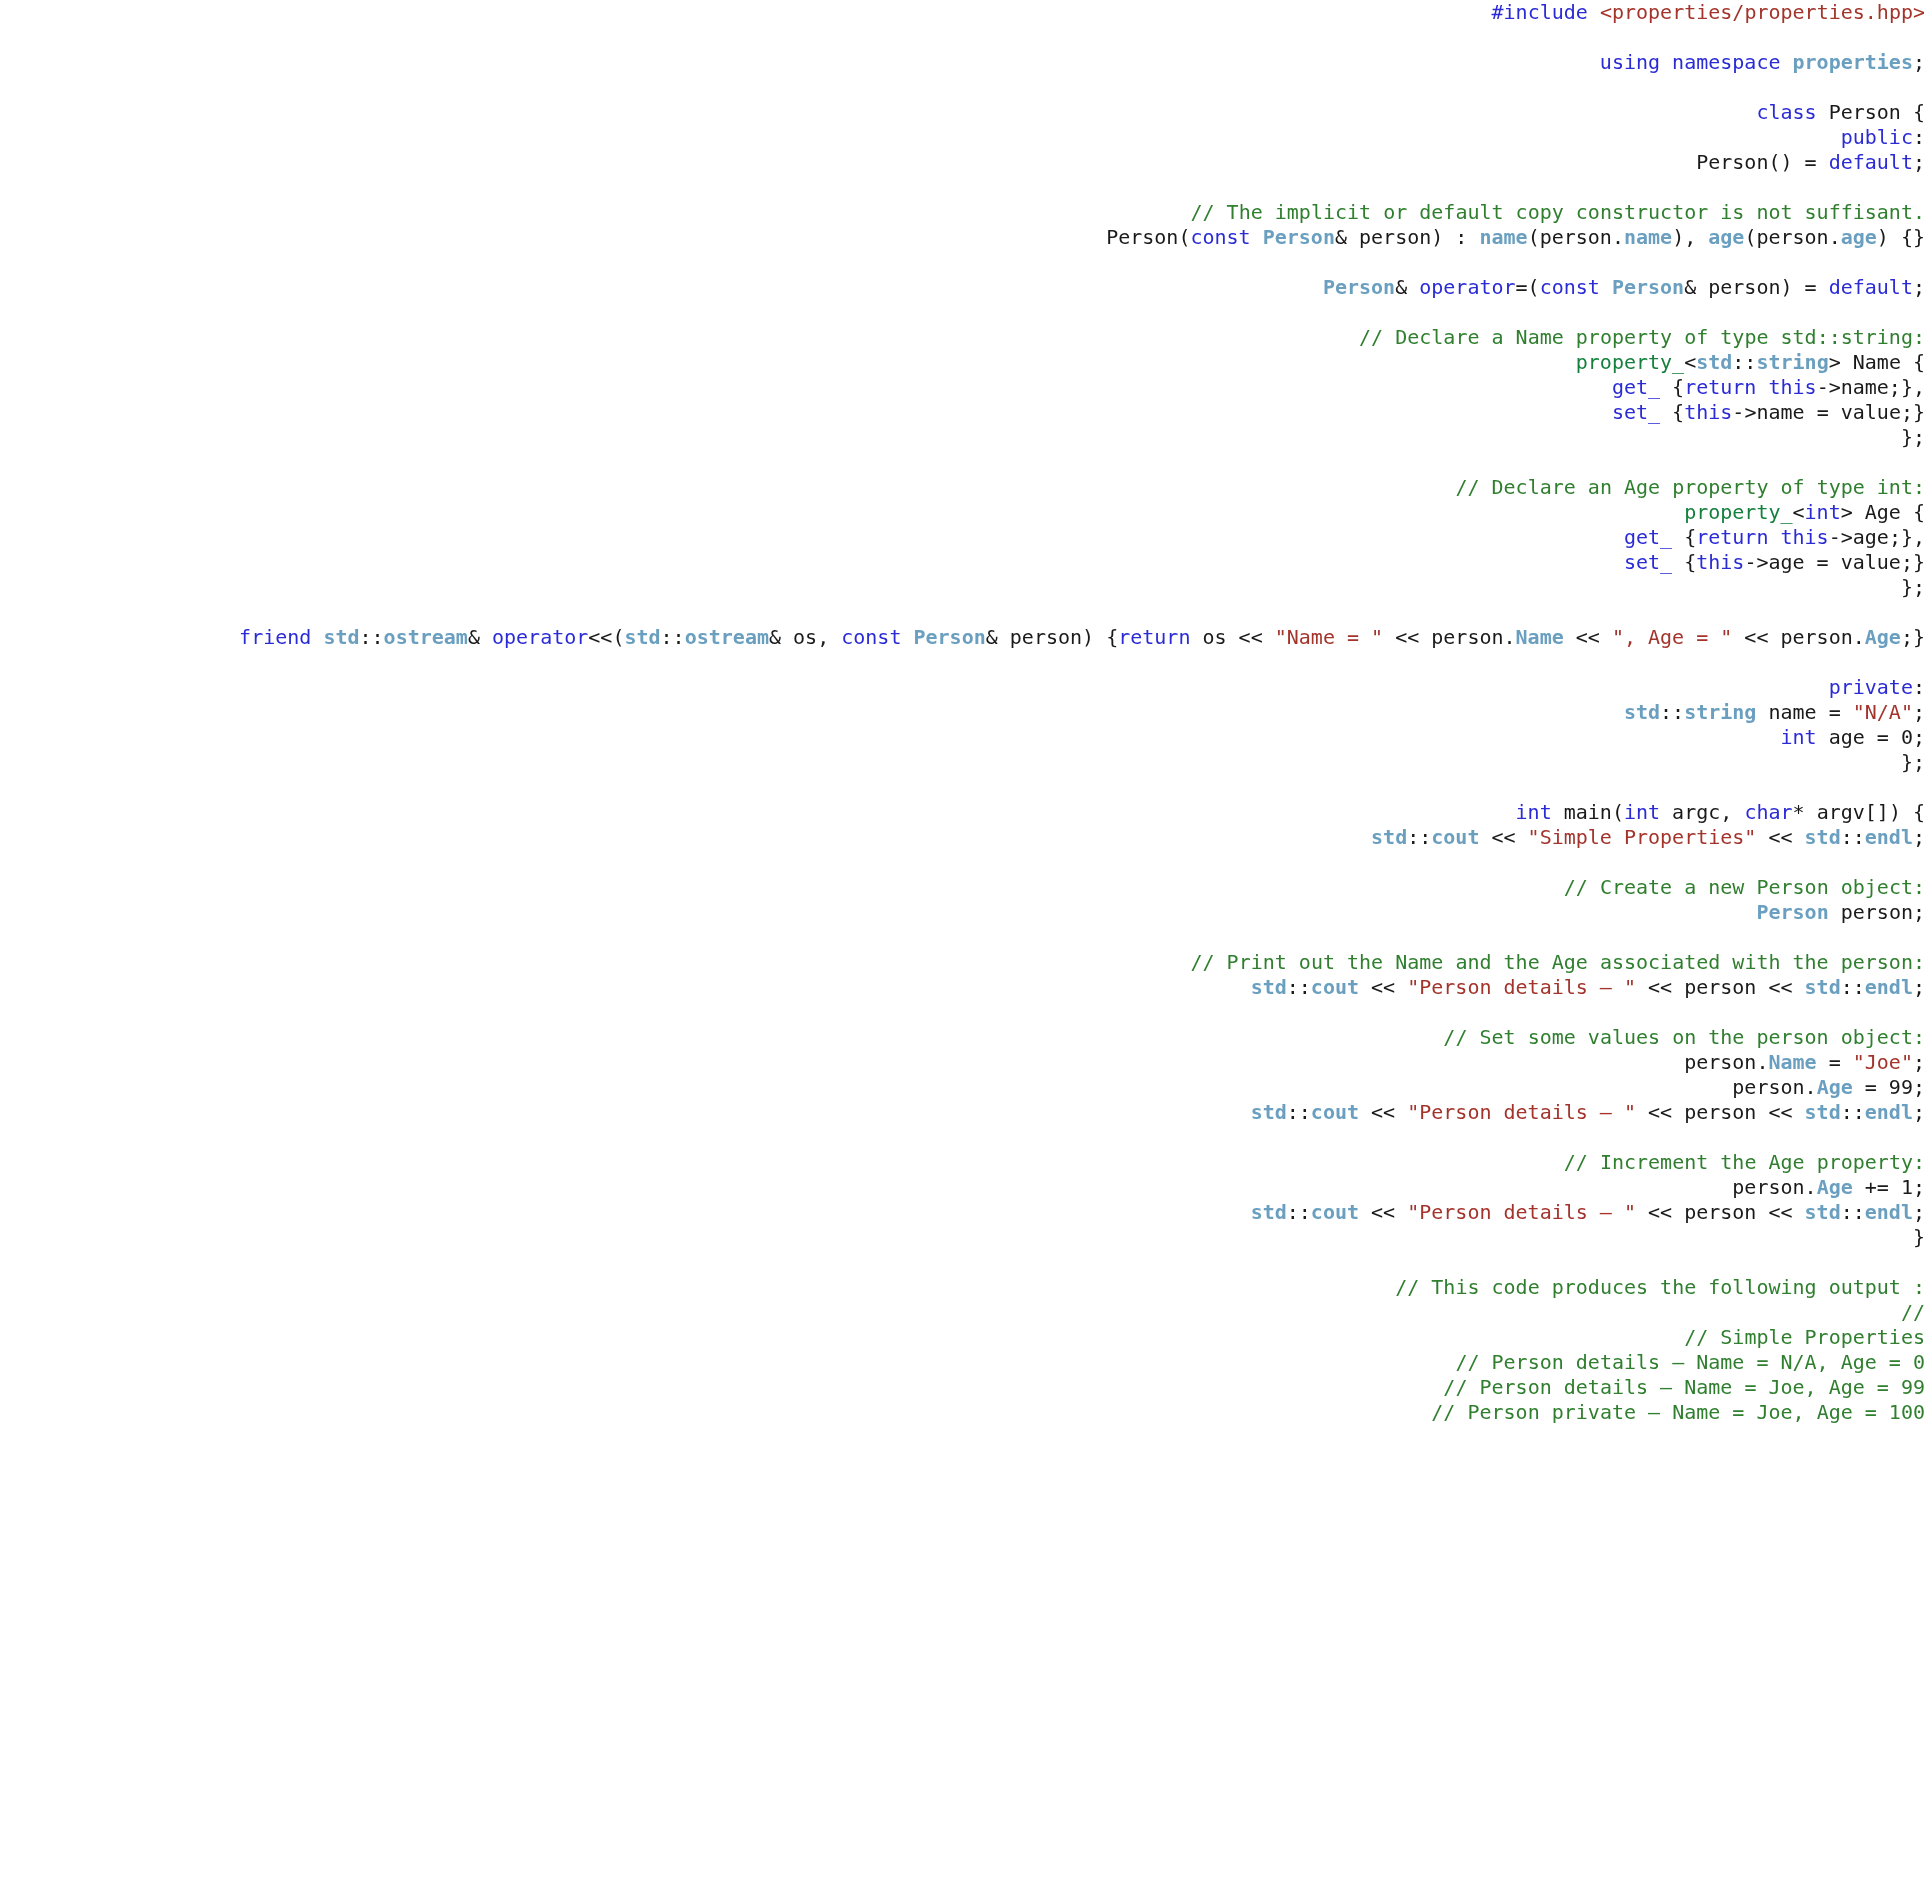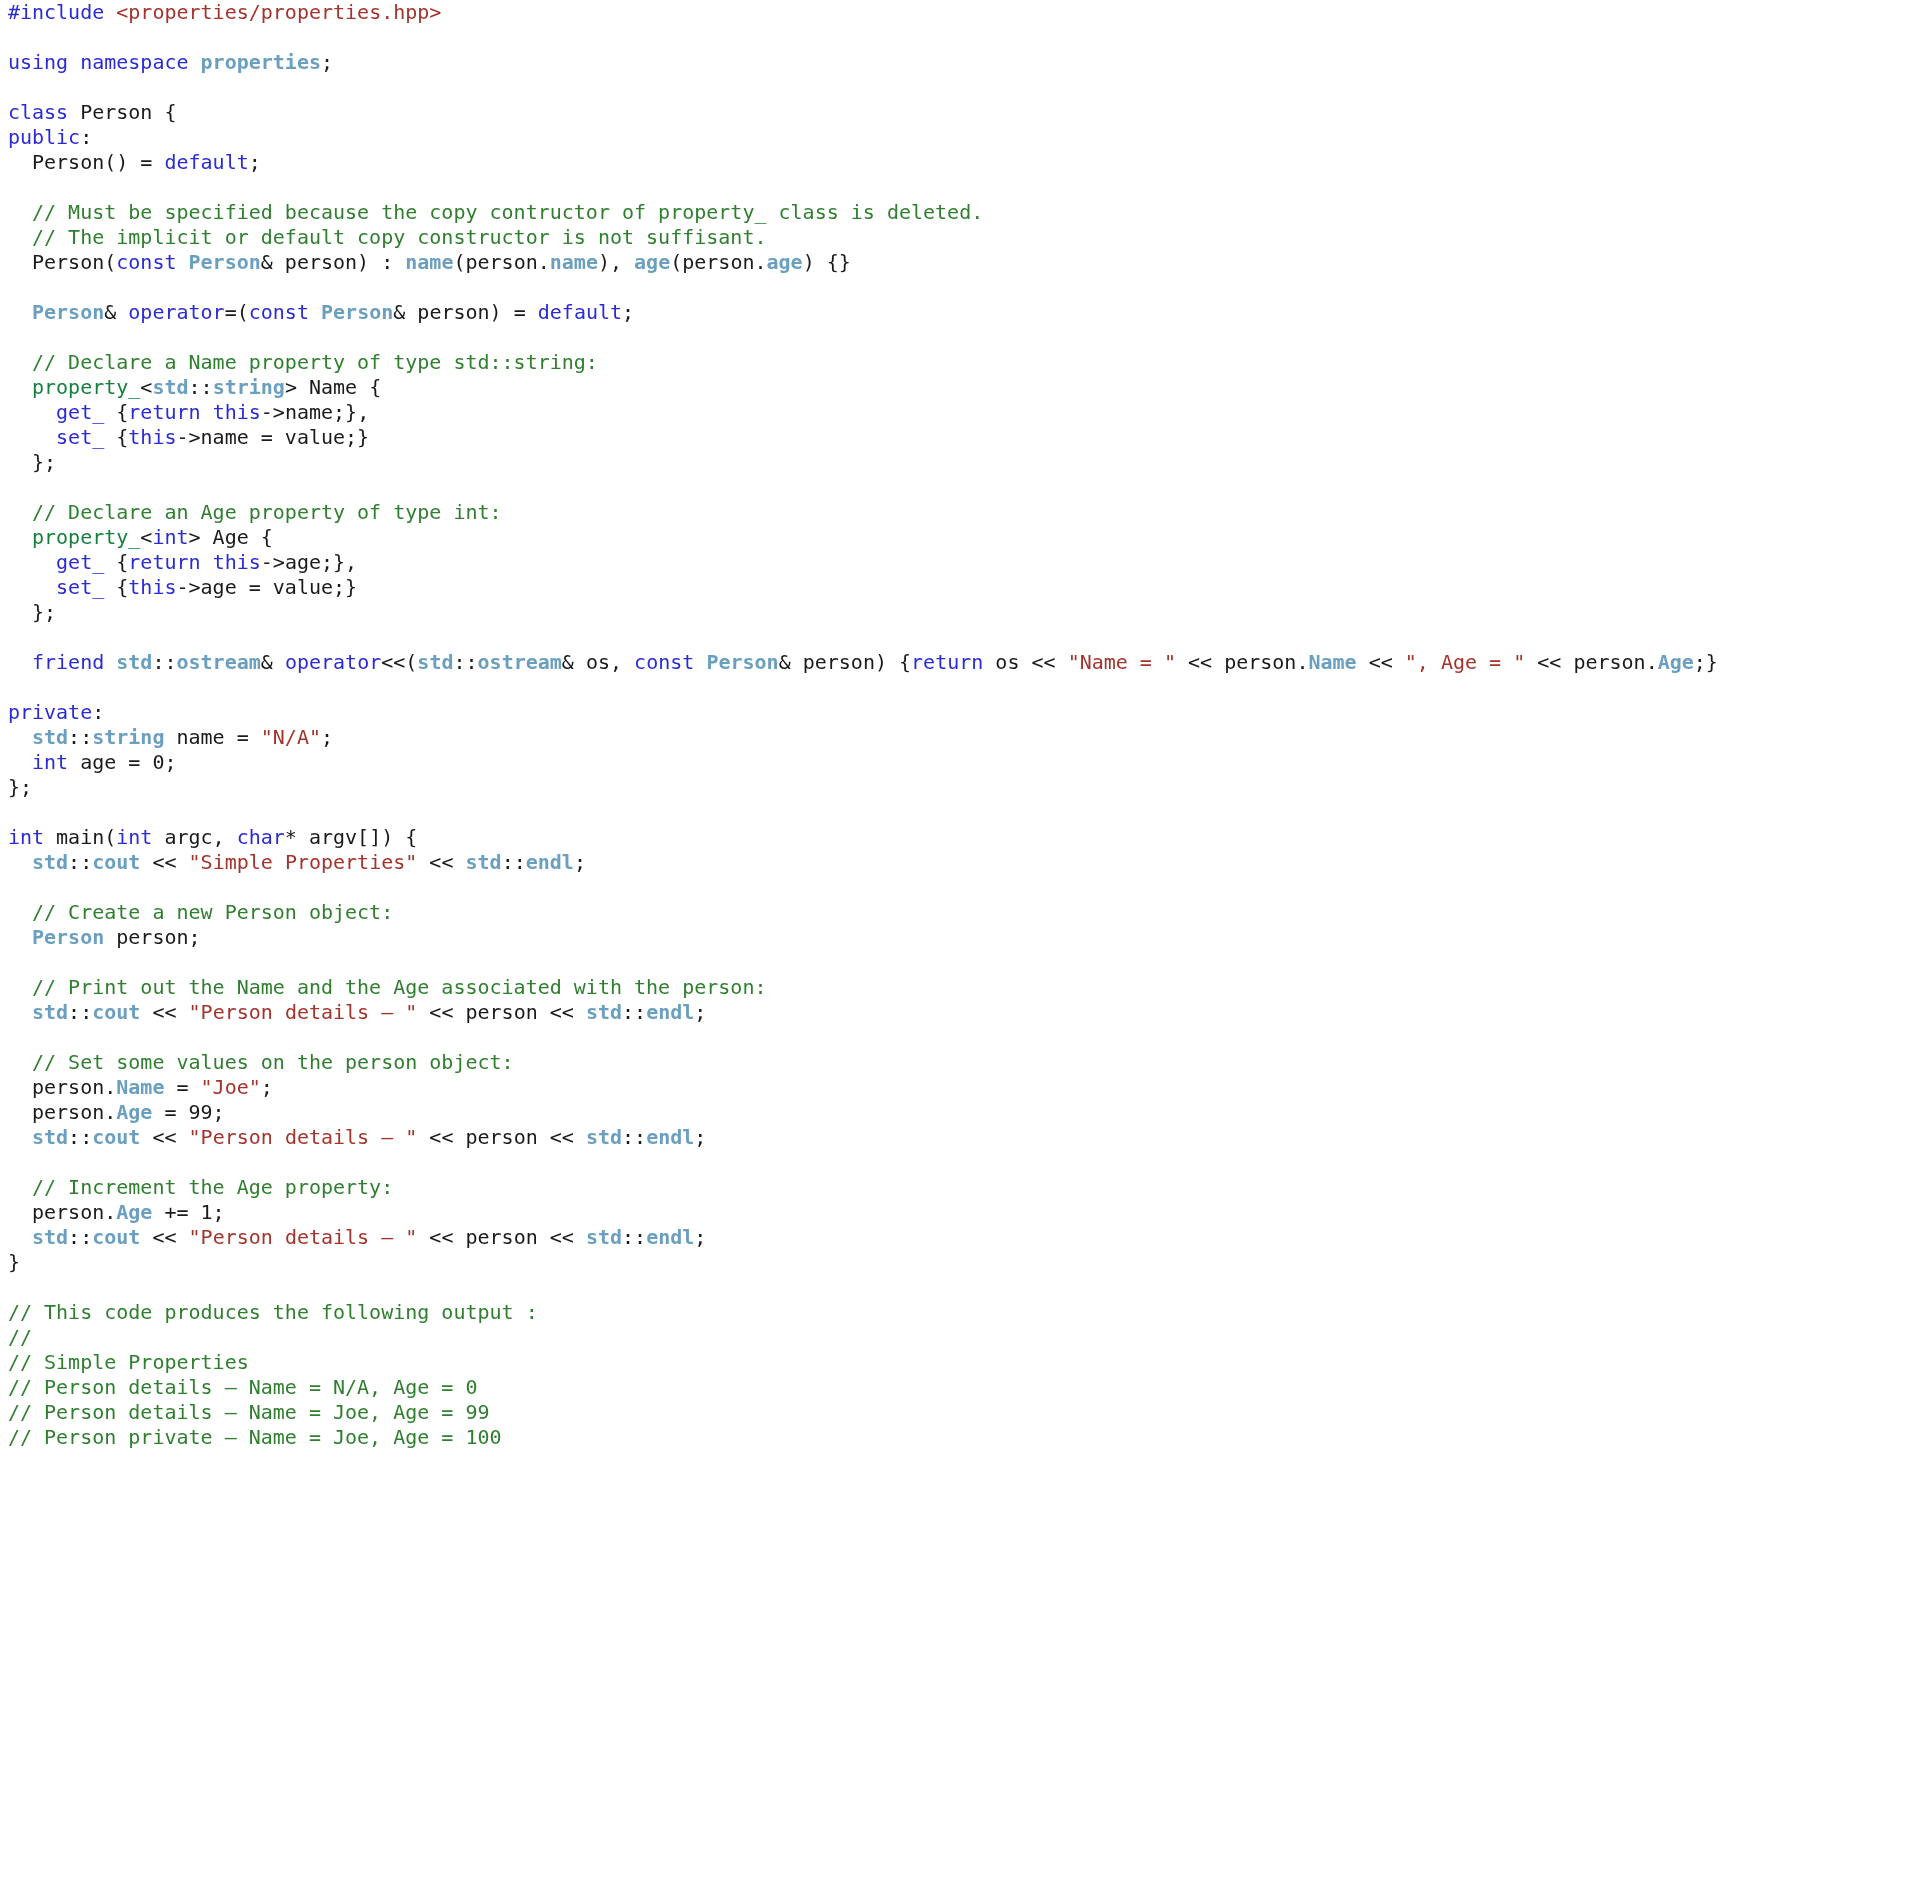--- a/index.html
+++ b/index.html
@@ -18,20 +18,21 @@
     box-sizing: border-box;
   }
   .code-line {
     font-size: 20px;
     line-height: 25px;
     height: 25px;
     white-space: pre;
     color: #000000;
     letter-spacing: 0px;
     font-family: "DejaVu Sans Mono", "Liberation Mono", monospace;
+    text-align: right;
   }
   .code-line.blank {
     color: transparent;
   }
   
   .t-kw   { color: #2b2bd6; }  
   .t-str  { color: #a3342c; }  
   .t-cmt  { color: #2f7f2f; }  
   .t-typ  { color: #6a9fc0; font-weight: bold; }  
   .t-prop { color: #15803d; }  
@@ -42,21 +43,20 @@
 
 <div id="code-view">
     <div class="code-line"><span class="t-kw">#include</span><span class="t-pln"> </span><span class="t-str">&lt;properties/properties.hpp&gt;</span></div>
     <div class="code-line blank">&nbsp;</div>
     <div class="code-line"><span class="t-kw">using</span><span class="t-pln"> </span><span class="t-kw">namespace</span><span class="t-pln"> </span><span class="t-typ">properties</span><span class="t-pln">;</span></div>
     <div class="code-line blank">&nbsp;</div>
     <div class="code-line"><span class="t-kw">class</span><span class="t-pln"> Person {</span></div>
     <div class="code-line"><span class="t-kw">public</span><span class="t-pln">:</span></div>
     <div class="code-line"><span class="t-pln">  Person() = </span><span class="t-kw">default</span><span class="t-pln">;</span></div>
     <div class="code-line blank">&nbsp;</div>
-    <div class="code-line"><span class="t-cmt">  // Must be specified because the copy contructor of property_ class is deleted.</span></div>
     <div class="code-line"><span class="t-cmt">  // The implicit or default copy constructor is not suffisant.</span></div>
     <div class="code-line"><span class="t-pln">  Person(</span><span class="t-kw">const</span><span class="t-pln"> </span><span class="t-typ">Person</span><span class="t-pln">&amp; person) : </span><span class="t-typ">name</span><span class="t-pln">(person.</span><span class="t-typ">name</span><span class="t-pln">), </span><span class="t-typ">age</span><span class="t-pln">(person.</span><span class="t-typ">age</span><span class="t-pln">) {}</span></div>
     <div class="code-line blank">&nbsp;</div>
     <div class="code-line"><span class="t-pln">  </span><span class="t-typ">Person</span><span class="t-pln">&amp; </span><span class="t-kw">operator</span><span class="t-pln">=(</span><span class="t-kw">const</span><span class="t-pln"> </span><span class="t-typ">Person</span><span class="t-pln">&amp; person) = </span><span class="t-kw">default</span><span class="t-pln">;</span></div>
     <div class="code-line blank">&nbsp;</div>
     <div class="code-line"><span class="t-cmt">  // Declare a Name property of type std::string:</span></div>
     <div class="code-line"><span class="t-pln">  </span><span class="t-prop">property_</span><span class="t-pln">&lt;</span><span class="t-typ">std</span><span class="t-pln">::</span><span class="t-typ">string</span><span class="t-pln">&gt; Name {</span></div>
     <div class="code-line"><span class="t-pln">    </span><span class="t-kw">get_</span><span class="t-pln"> {</span><span class="t-kw">return</span><span class="t-pln"> </span><span class="t-kw">this</span><span class="t-pln">-&gt;name;},</span></div>
     <div class="code-line"><span class="t-pln">    </span><span class="t-kw">set_</span><span class="t-pln"> {</span><span class="t-kw">this</span><span class="t-pln">-&gt;name = value;}</span></div>
     <div class="code-line"><span class="t-pln">  };</span></div>

